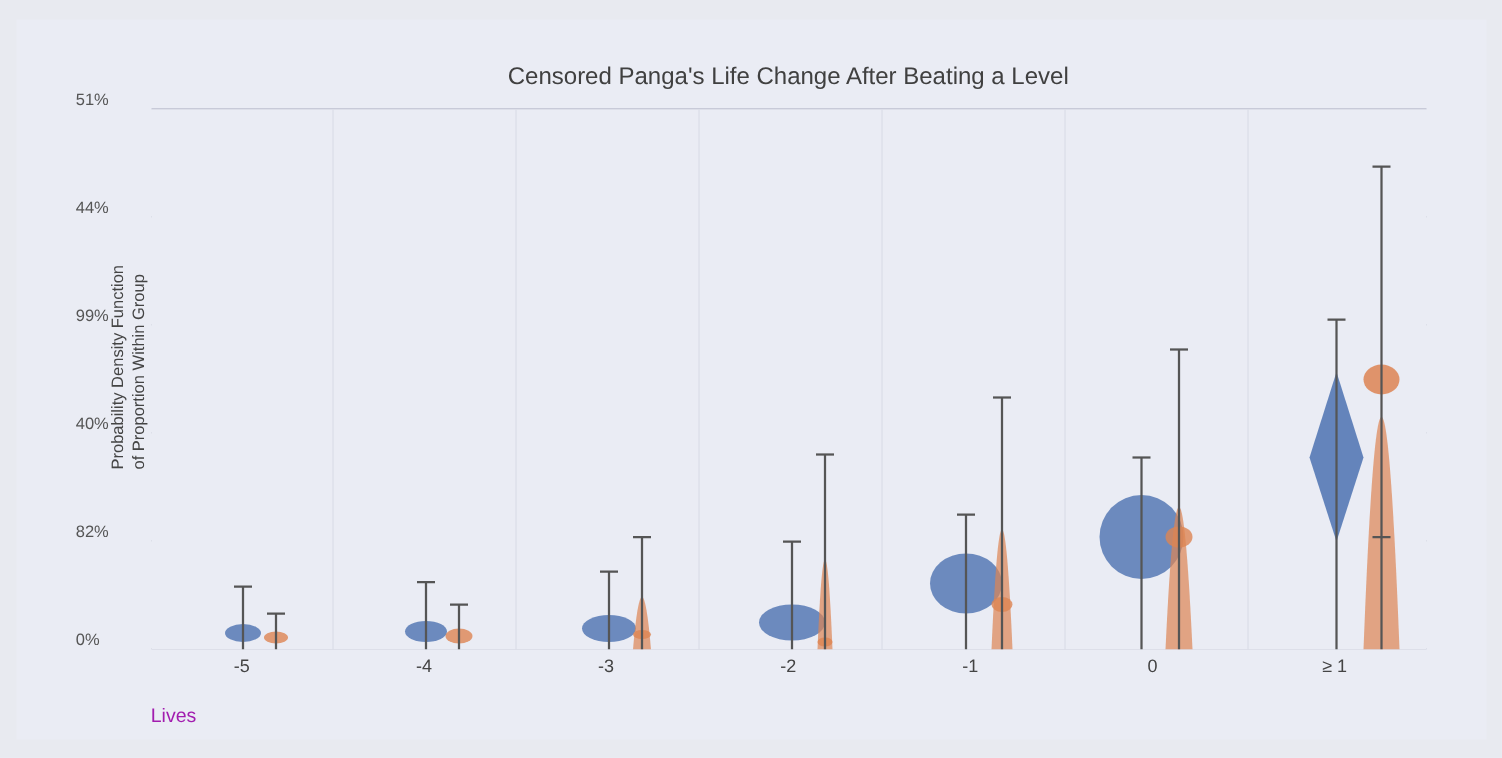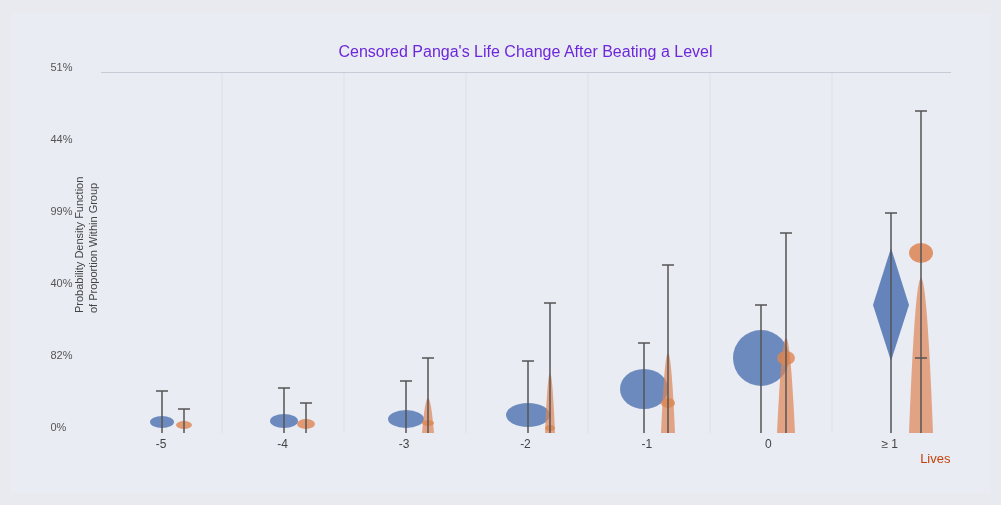--- a/index.html
+++ b/index.html
@@ -15,21 +15,21 @@
     .chart-container {
       background: #eaecf4;
       width: 980px;
       height: 480px;
       position: relative;
       padding: 30px 40px 50px 90px;
     }
     .chart-title {
       text-align: center;
       font-size: 16px;
-      color: #6d28d9;
+      color: #404040;
       margin-bottom: 12px;
       font-weight: 500;
     }
     .chart-area {
       position: relative;
       width: 100%;
       height: 360px;
       background: #eaecf4;
     }
     
@@ -65,24 +65,24 @@
       display: flex;
       justify-content: space-around;
       margin-top: 8px;
     }
     .x-label {
       font-size: 12px;
       color: #444;
       text-align: center;
     }
     .x-axis-title {
-      text-align: right;
+      text-align: left;
       font-size: 13px;
-      color: #c2410c;
-      margin-top: 0;
+      color: #a21caf;
+      margin-top: 18px;
     }
     
     .legend {
       position: absolute;
       top: 42px;
       left: 10px;
       background: rgba(255,255,255,0.4);
       border: 1px solid #bbb;
       padding: 6px 10px;
       font-size: 11px;

